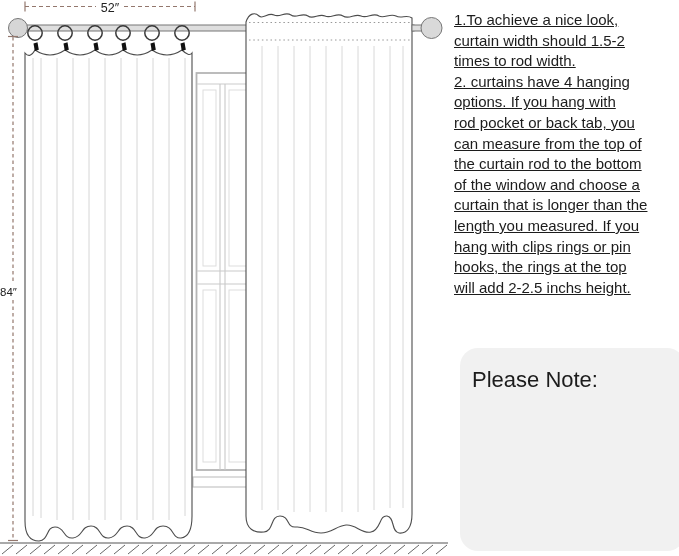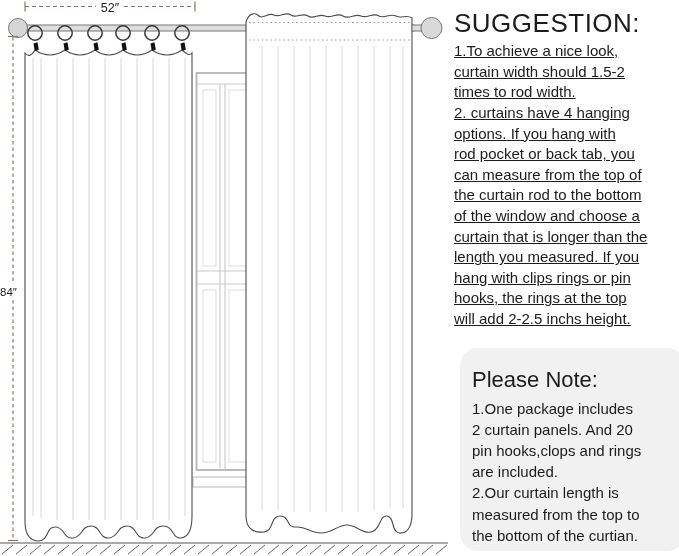--- a/index.html
+++ b/index.html
@@ -133,41 +133,33 @@
         <line x1="8" y1="36.5" x2="18" y2="36.5"></line>
         <line x1="13" y1="37" x2="13" y2="284" stroke-dasharray="3.5,3"></line>
         <line x1="13" y1="300" x2="13" y2="540" stroke-dasharray="3.5,3"></line>
         <line x1="8" y1="540.5" x2="18" y2="540.5"></line>
       </g>
       <text x="0" y="296" font-size="11.5">84″</text>
     </g>
   </svg>
 
   <div class="suggestion">
-    <div class="suggestion-title">SUGGESTION:</div>
     <div class="suggestion-body">1.To achieve a nice look,
 curtain width should 1.5-2
 times to rod width.
 2. curtains have 4 hanging
 options. If you hang with
 rod pocket or back tab, you
 can measure from the top of
 the curtain rod to the bottom
 of the window and choose a
 curtain that is longer than the
 length you measured. If you
 hang with clips rings or pin
 hooks, the rings at the top
 will add 2-2.5 inchs height.</div>
   </div>
 
   <div class="note-box">
     <div class="note-title">Please Note:</div>
-    <div class="note-body">1.One package includes
-2 curtain panels. And 20
-pin hooks,clops and rings
-are included.
-2.Our curtain length is
-measured from the top to
-the bottom of the curtian.</div>
   </div>
 
 </div>
 
 </body></html>

